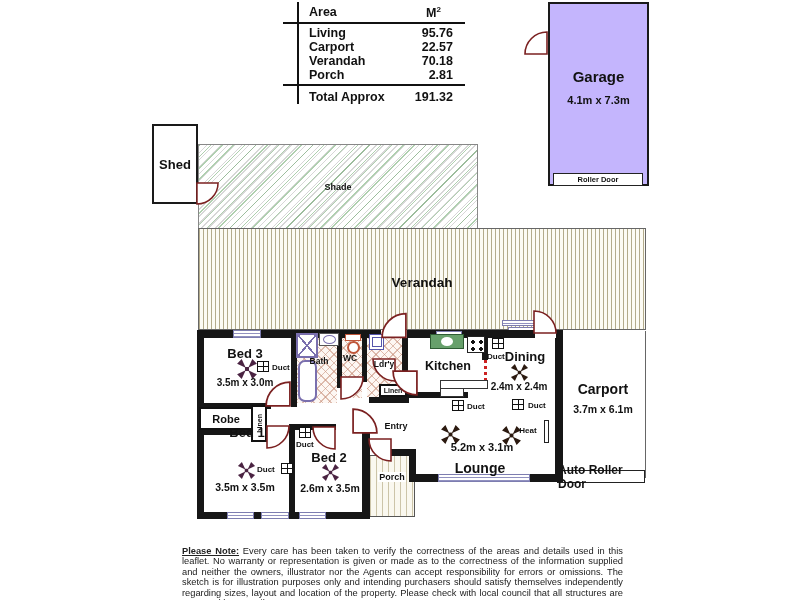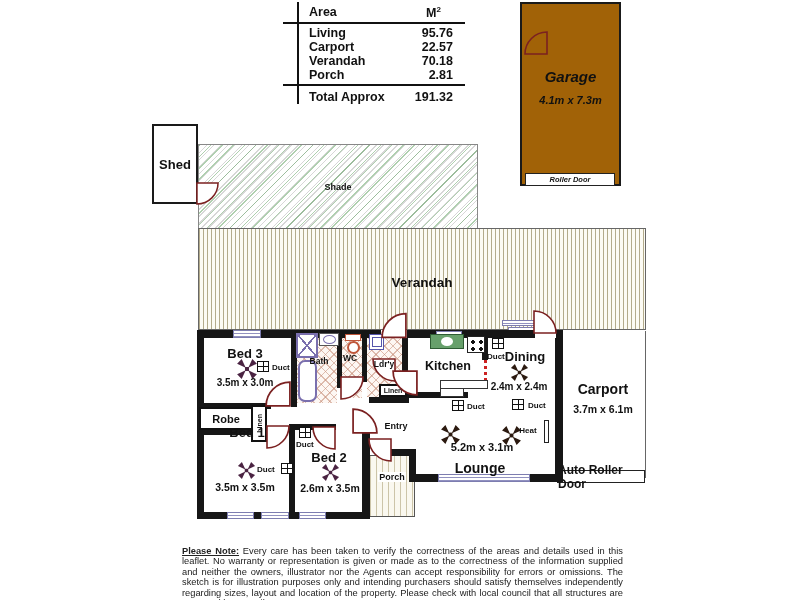--- a/index.html
+++ b/index.html
@@ -68,21 +68,21 @@
     <div class="tbl-val" style="left:110px;top:38px;">22.57</div>
     <div class="tbl-txt" style="left:26px;top:52px;">Verandah</div>
     <div class="tbl-val" style="left:110px;top:52px;">70.18</div>
     <div class="tbl-txt" style="left:26px;top:66px;">Porch</div>
     <div class="tbl-val" style="left:110px;top:66px;">2.81</div>
     <div class="tbl-line" style="left:0;top:82px;width:182px;height:2px;"></div>
     <div class="tbl-txt" style="left:26px;top:88px;">Total Approx</div>
     <div class="tbl-val" style="left:110px;top:88px;">191.32</div>
   </div>
 
-  <div class="abs" style="left:520px;top:2px;width:101px;height:184px;border:2px solid #1a1a1a;box-sizing:border-box;background:#a16207;font-style:italic;">
+  <div class="abs" style="left:548px;top:2px;width:101px;height:184px;border:2px solid #1a1a1a;box-sizing:border-box;background:#c4b5fd;">
     <div class="abs b" style="left:0;top:64px;width:97px;text-align:center;font-size:15px;">Garage</div>
     <div class="abs b" style="left:0;top:90px;width:97px;text-align:center;font-size:11px;">4.1m x 7.3m</div>
     <div class="abs ctr" style="left:3px;top:169px;width:88px;height:11px;border:1px solid #222;background:#fff;font-size:7.5px;font-weight:bold;">Roller Door</div>
   </div>
   <svg class="door noFill" style="left:524px;top:30px;" width="24" height="26" viewBox="0 0 24 24">
       <path d="M1 23 A22 22 0 0 1 23 1 L23 23 Z"></path>
     </svg>
 
   <div class="abs ctr" style="left:152px;top:124px;width:46px;height:80px;border:2px solid #1a1a1a;box-sizing:border-box;background:#fff;font-size:13px;font-weight:bold;">Shed</div>
 

